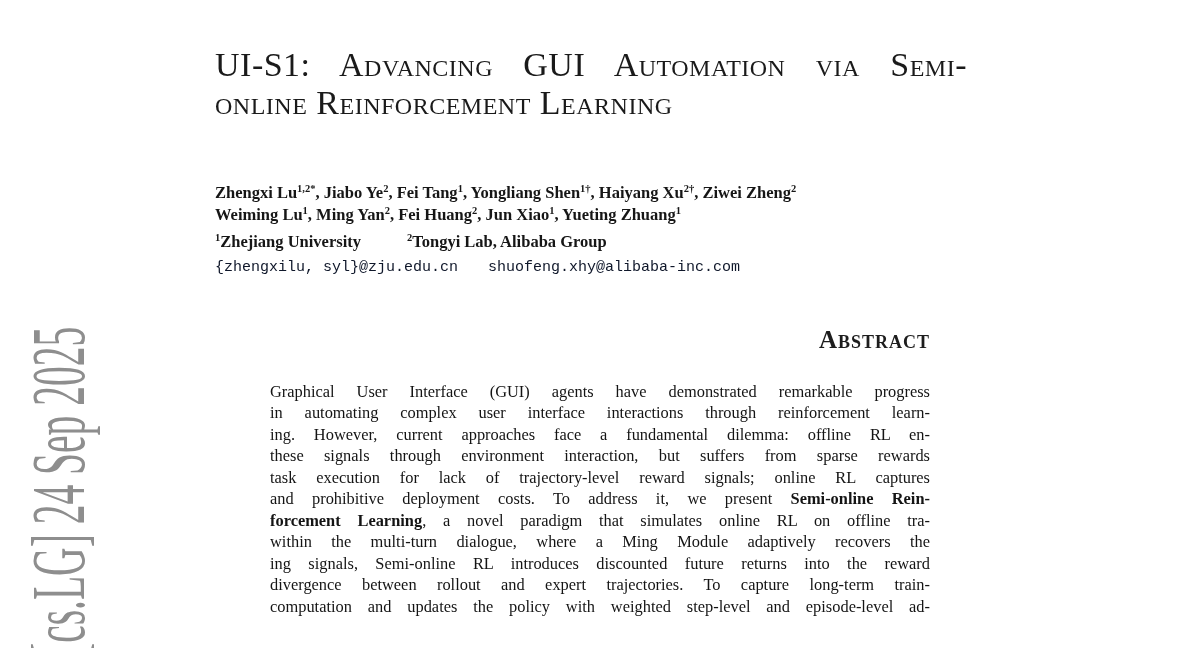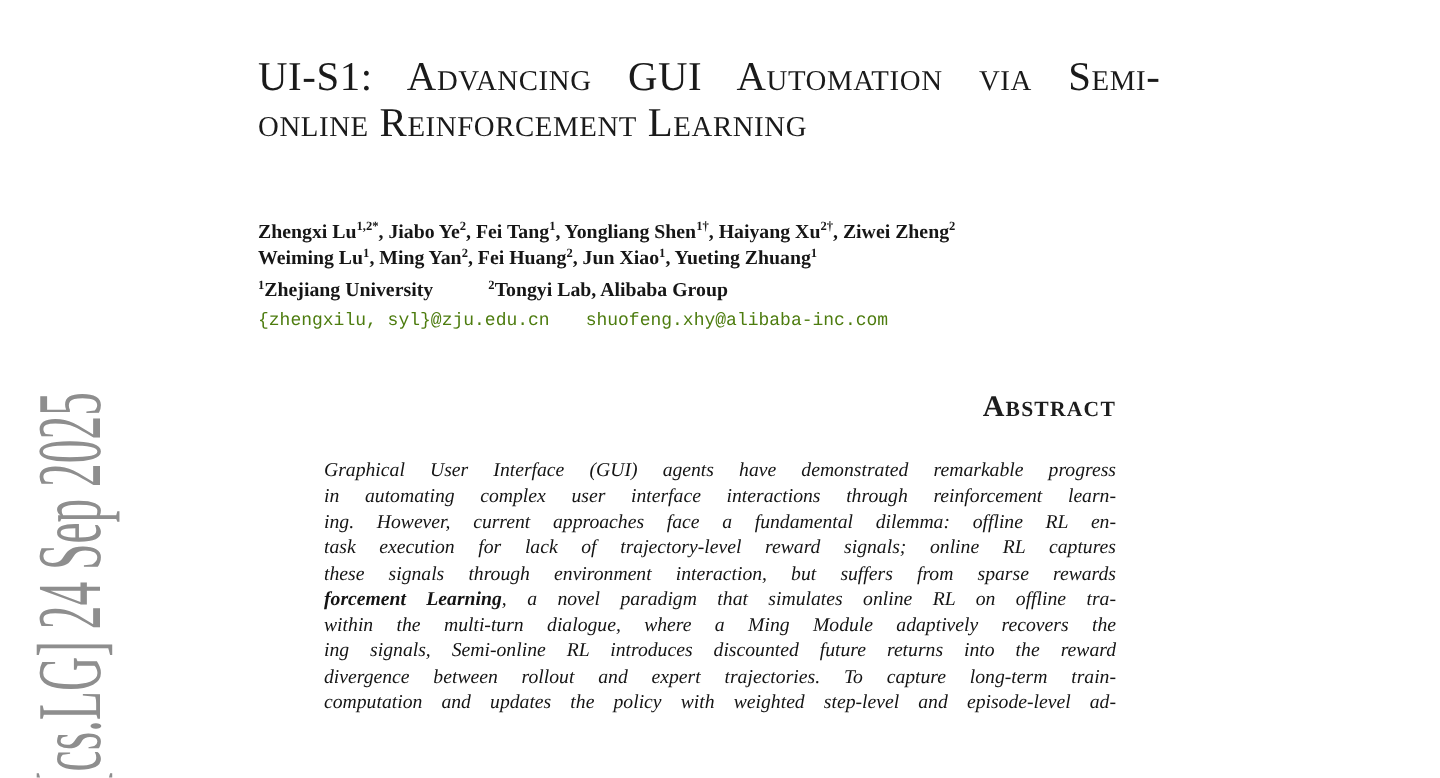--- a/index.html
+++ b/index.html
@@ -47,40 +47,40 @@
   .author-line { font-weight: bold; }
   .authors sup, .affil-line sup {
     font-size: 10.5px; line-height: 0;
     position: relative; top: -6px; vertical-align: baseline;
   }
   .affil-line { margin-top: 5px; font-weight: bold; }
   .affil-item-1 { margin-right: 46px; }
   .email-line {
     margin-top: 4px;
     font-family: "Liberation Mono", "DejaVu Sans Mono", monospace;
-    font-size: 15px; color: #4d7c0f;
+    font-size: 15px; color: #0f172a;
   }
   .email-1 { margin-right: 30px; }
 
   
   .abstract-head {
     position: absolute; left: 270px; top: 327px; width: 660px;
     text-align: right;
     font-variant: small-caps;
     font-size: 25px; line-height: 26px;
     letter-spacing: 1px;
     color: #1d1d1d;
     margin: 0;
   }
   .abstract {
     position: absolute; left: 270px; top: 381px; width: 660px;
     font-size: 16.4px; line-height: 21.45px;
     color: #141414;
   }
-  .abs-line { text-align: justify; text-align-last: justify; font-style: italic; }
+  .abs-line { text-align: justify; text-align-last: justify; }
   .b { font-weight: bold; }
 </style>
 </head>
 <body>
 
 <div class="page">
 
   <div class="watermark">[cs.LG] 24 Sep 2025</div>
 
   <h1 class="title">
@@ -100,22 +100,23 @@
       <span class="email-1">{zhengxilu, syl}@zju.edu.cn</span><span>shuofeng.xhy@alibaba-inc.com</span>
     </div>
   </div>
 
   <h2 class="abstract-head">Abstract</h2>
 
   <div class="abstract">
       <div class="abs-line"><span>Graphical User Interface (GUI) agents have demonstrated remarkable progress</span></div>
       <div class="abs-line"><span>in automating complex user interface interactions through reinforcement learn-</span></div>
       <div class="abs-line"><span>ing. However, current approaches face a fundamental dilemma: offline RL en-</span></div>
+      <div class="abs-line"><span>these signals through environment interaction, but suffers from sparse rewards</span></div>
       <div class="abs-line"><span>task execution for lack of trajectory-level reward signals; online RL captures</span></div>
-      <div class="abs-line"><span>these signals through environment interaction, but suffers from sparse rewards</span></div>
+      <div class="abs-line"><span>and prohibitive deployment costs. To address it, we present </span><span class="b">Semi-online Rein-</span></div>
       <div class="abs-line"><span class="b">forcement Learning</span><span>, a novel paradigm that simulates online RL on offline tra-</span></div>
       <div class="abs-line"><span>within the multi-turn dialogue, where a Ming Module adaptively recovers the</span></div>
       <div class="abs-line"><span>ing signals, Semi-online RL introduces discounted future returns into the reward</span></div>
       <div class="abs-line"><span>divergence between rollout and expert trajectories. To capture long-term train-</span></div>
       <div class="abs-line"><span>computation and updates the policy with weighted step-level and episode-level ad-</span></div>
     </div>
 
 </div>
 
 </body></html>

